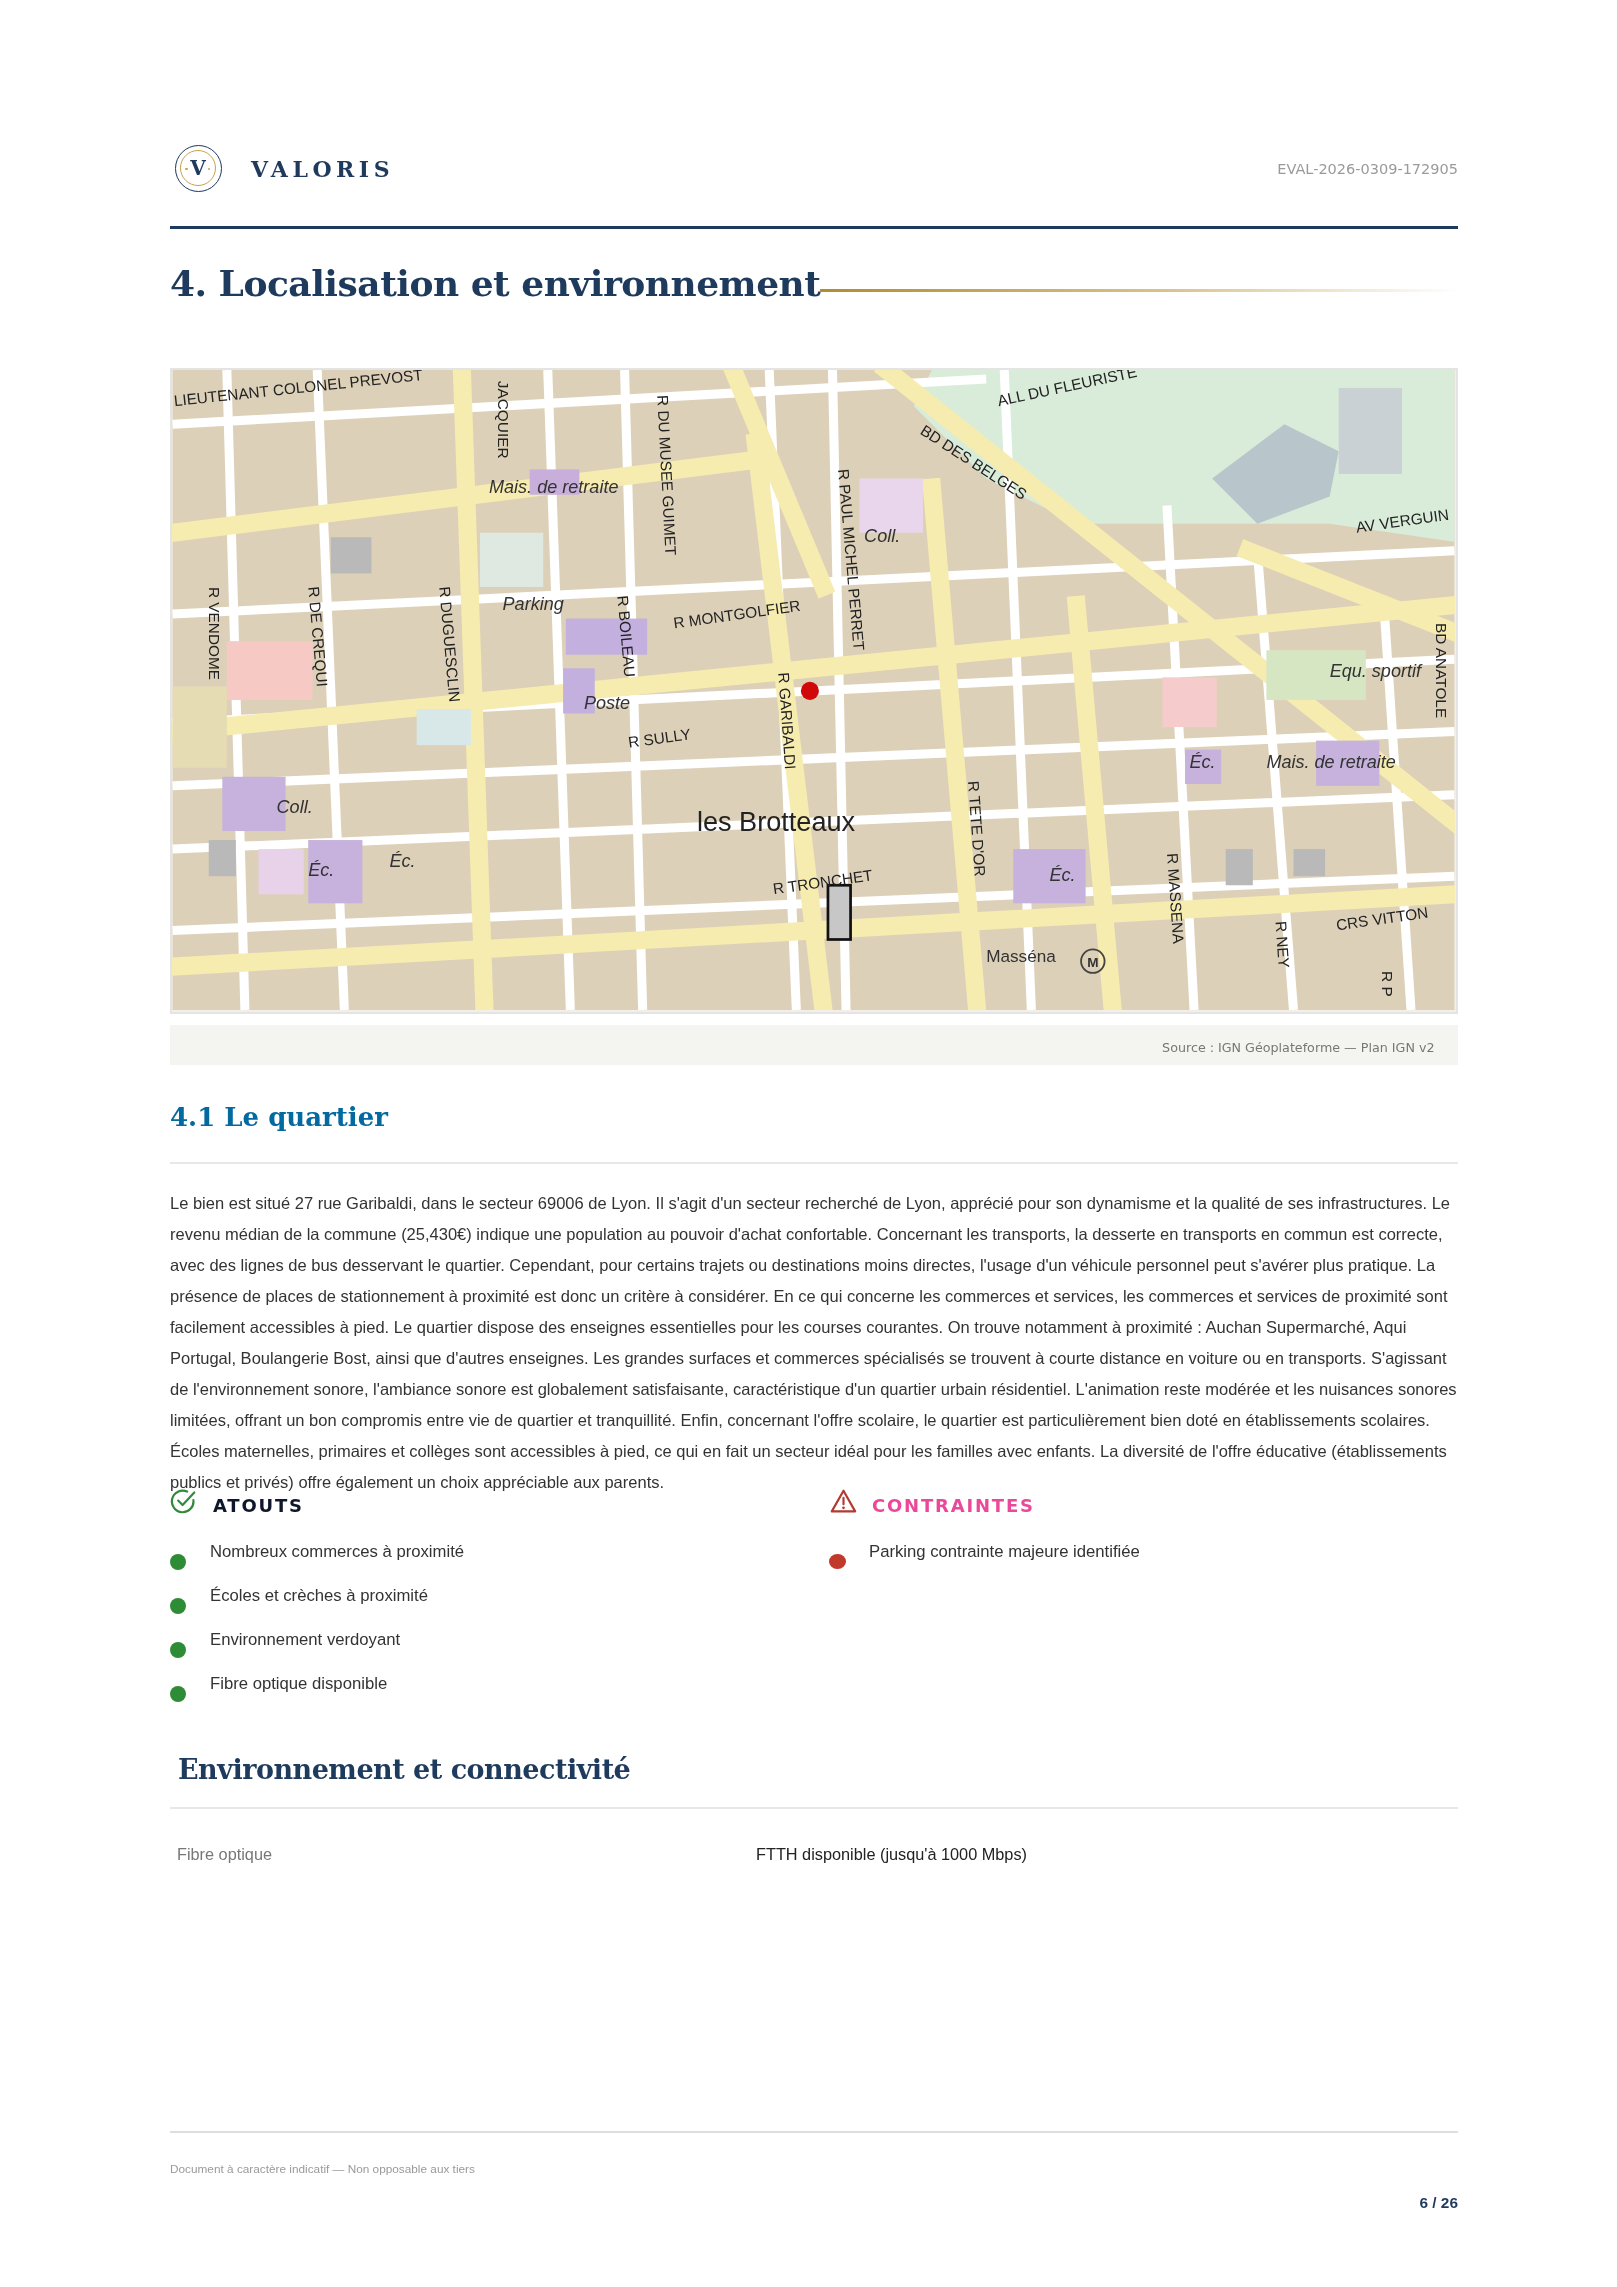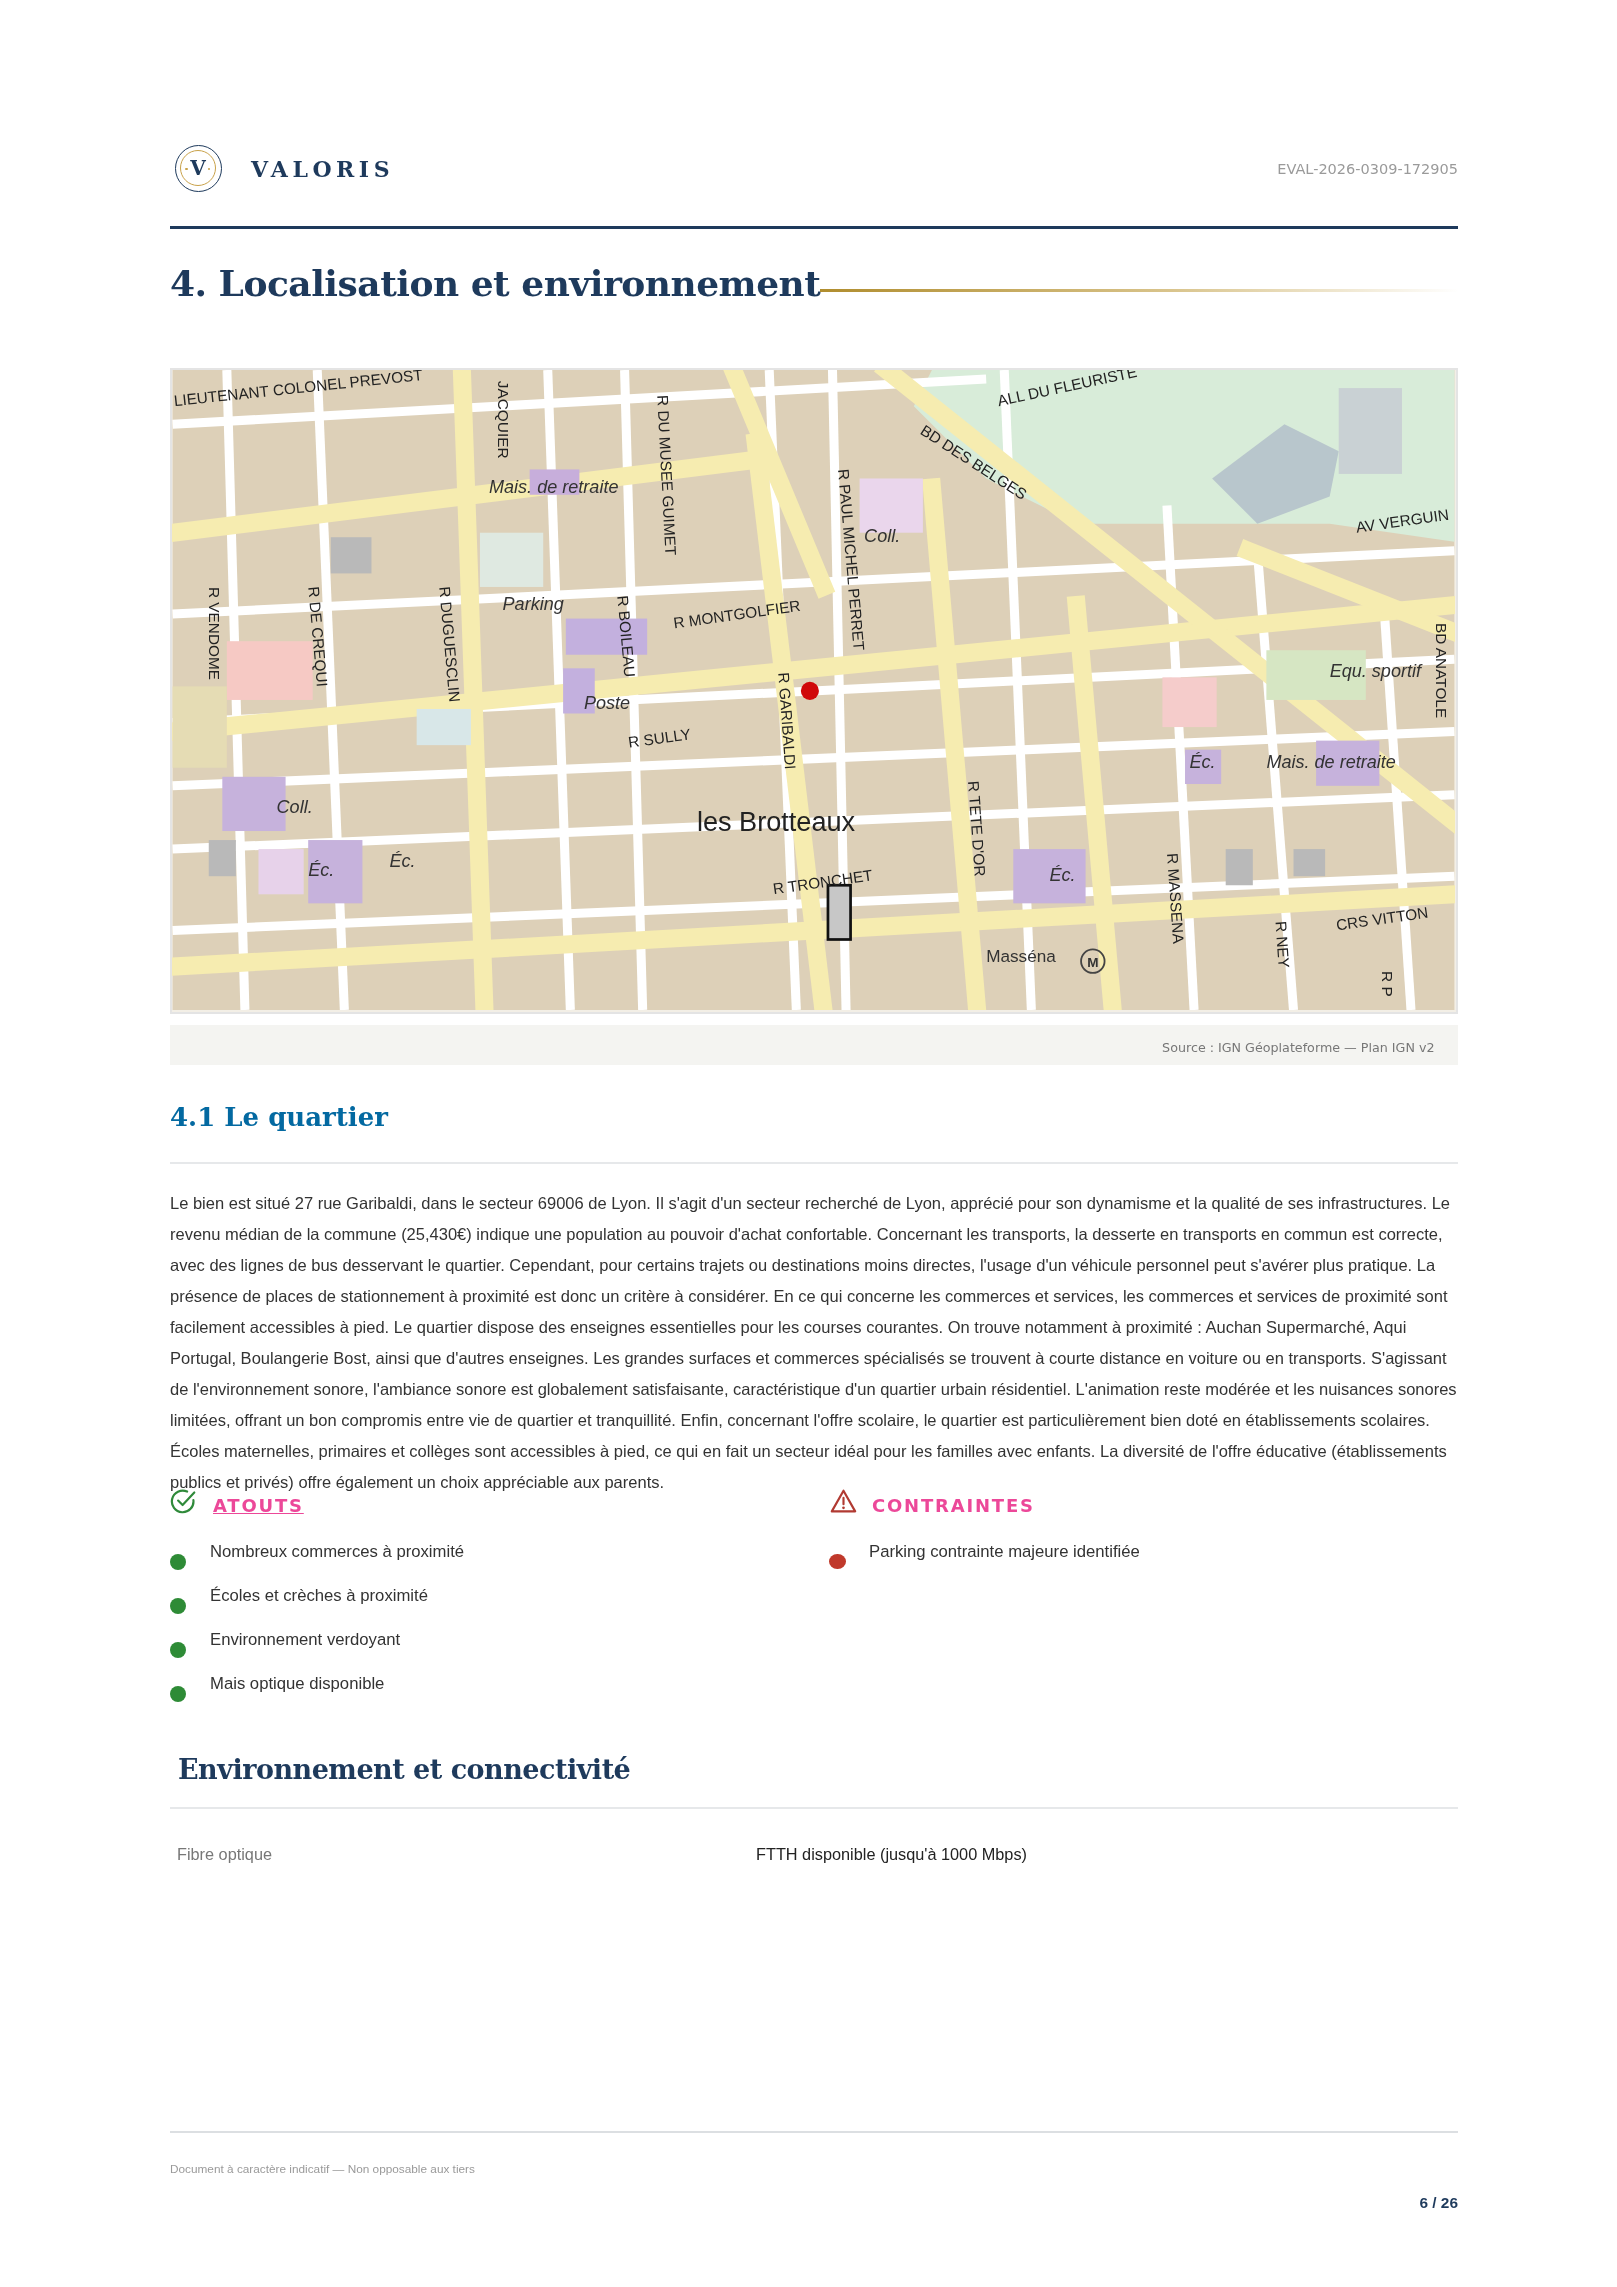--- a/index.html
+++ b/index.html
@@ -31,21 +31,21 @@
 
   .body-text { position: absolute; top: 1188px; left: 0; width: 1288px; font-family: "Liberation Sans", sans-serif; font-size: 16.5px; line-height: 31px; color: #333; }
 
   
   .col { position: absolute; top: 1488px; width: 615px; }
   .col.left { left: 0; }
   .col.right { left: 659px; }
   .col-head { height: 36px; position: relative; }
   .col-head .ico { position: absolute; left: 0; top: 0; }
   .col-head .lbl { position: absolute; left: 43px; top: 7.2px; font-family: "DejaVu Sans", sans-serif; font-weight: bold; font-size: 18px; letter-spacing: 1.8px; }
-  .green { color: #ec4899; text-decoration: underline; }
+  .green { color: #0f172a; }
   .red { color: #ec4899; }
   .list { list-style: none; margin: 0; padding: 0; position: absolute; top: 54px; left: 0; }
   .list li { position: relative; height: 44px; font-family: "Liberation Sans", sans-serif; font-size: 16.7px; color: #333; padding-left: 40px; white-space: nowrap; }
   .list li .dot { position: absolute; left: 0; top: 11.8px; width: 16.3px; height: 16.3px; border-radius: 50%; }
   .list.green-dots li .dot { background: #2e8b36; }
   .list.red-dots li .dot { background: #c0392b; width: 17px; height: 15.4px; }
 
   
   .env-title { position: absolute; top: 1746px; left: 0; font-family: "DejaVu Serif", serif; font-weight: bold; font-size: 27px; color: #1e3a5c; letter-spacing: -0.5px; }
   .env-rule { position: absolute; top: 1807px; left: 0; width: 1288px; height: 1.8px; background: #e6e8ea; }
@@ -202,21 +202,21 @@
             <path d="M26 13.5 A12 12 0 1 1 19 4" fill="none" stroke="#2f8a3a" stroke-width="2.4" stroke-linecap="round"></path>
             <path d="M9 14 L14 19 L27 5" fill="none" stroke="#2f8a3a" stroke-width="2.4" stroke-linecap="round" stroke-linejoin="round"></path>
           </svg>
       </span>
       <span class="lbl green">ATOUTS</span>
     </div>
     <ul class="list green-dots">
       <li><span class="dot"></span><span>Nombreux commerces à proximité</span></li>
       <li><span class="dot"></span><span>Écoles et crèches à proximité</span></li>
       <li><span class="dot"></span><span>Environnement verdoyant</span></li>
-      <li><span class="dot"></span><span>Mais optique disponible</span></li>
+      <li><span class="dot"></span><span>Fibre optique disponible</span></li>
     </ul>
   </div>
 
   <div class="col right">
     <div class="col-head">
       <span class="ico">
         <svg width="29" height="27" viewBox="0 0 32 30">
             <path d="M16 3 L29 26 L3 26 Z" fill="none" stroke="#b13a32" stroke-width="2.4" stroke-linejoin="round"></path>
             <line x1="16" y1="11" x2="16" y2="18" stroke="#b13a32" stroke-width="2.4" stroke-linecap="round"></line>
             <circle cx="16" cy="22" r="1.5" fill="#b13a32"></circle>

